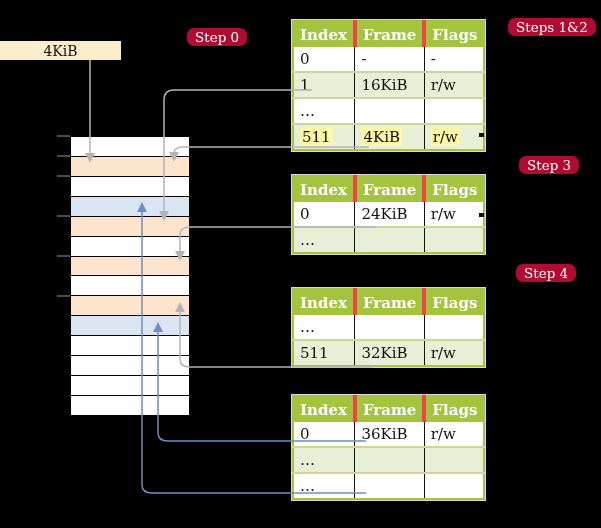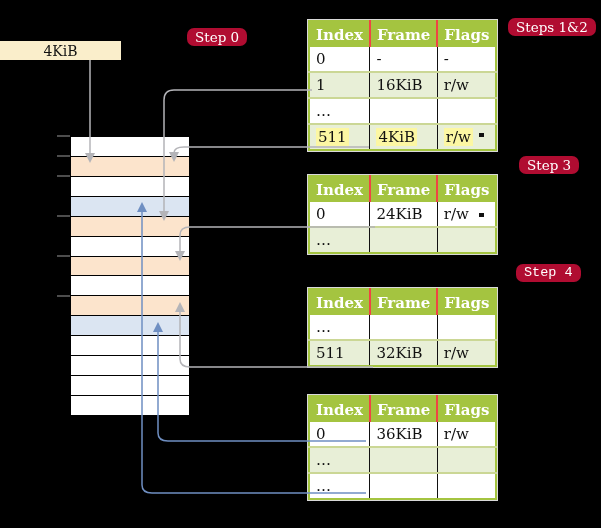--- a/index.html
+++ b/index.html
@@ -9,39 +9,39 @@
   
   .frame-box{position:absolute;left:0;top:41;left:0px;top:41px;width:121px;height:19px;
     background:#faeecb;color:#111;font-size:14px;display:flex;align-items:center;justify-content:center;}
 
   
   .badge{position:absolute;background:#b00c31;color:#fff;font-size:13.5px;line-height:16px;
     padding:1px 8px;border-radius:7px;white-space:nowrap;}
   .badge-step0{left:187px;top:28px;}
   .badge-steps12{left:508px;top:18px;}
   .badge-step3{left:519px;top:156px;}
-  .badge-step4{left:516px;top:264px;font-family:Liberation Mono, monospace;}
+  .badge-step4{left:516px;top:264px;}
 
   
   .mstrip{position:absolute;left:70px;top:136px;width:118px;height:278px;border:1px solid #000;
     background:#fff;display:flex;flex-direction:column;}
   .mrow{flex:1;border-bottom:1px solid #000;background:#fff;}
   .mrow:last-child{border-bottom:none;}
   .mrow[data-kind="pagetable"]{background:#fce4cc;}
   .mrow[data-kind="data"]{background:#dbe5f2;}
 
   
-  table.ptable{position:absolute;left:308px;border-collapse:collapse;table-layout:fixed;
+  table.ptable{position:absolute;left:292px;border-collapse:collapse;table-layout:fixed;
     background:#fff;border:2px solid #a4c440;outline:1px solid #d9d9d9;font-size:15px;color:#111;}
   .ptable col.c-index{width:57px;}
   .ptable col.c-frame{width:59px;}
   .ptable col.c-flags{width:50px;}
   .ptable th{background:#a4c440;color:#fff;font-weight:bold;text-align:left;
     padding:2px 6px;font-size:15px;height:21px;}
-  .ptable th + th{border-left:2px solid #ef4444;}
+  .ptable th + th{border-left:4px solid #ef4444;}
   .ptable td{padding:2px 6px;height:20px;overflow:hidden;white-space:nowrap;}
   .ptable td + td{border-left:1px solid #111;}
   .ptable tbody tr + tr td{border-top:2px solid #cbd795;}
   .ptable tbody tr:nth-child(even) td{background:#e8efd7;}
   .t1{top:20px;} .t2{top:175px;} .t3{top:288px;} .t4{top:395px;}
   .hl{background:#fcf7a3;padding:0 2px;}
 
   
   svg.overlay{position:absolute;left:0;top:0;pointer-events:none;}
   .garrow{stroke:#b4b4b8;stroke-width:1.5;fill:none;}

